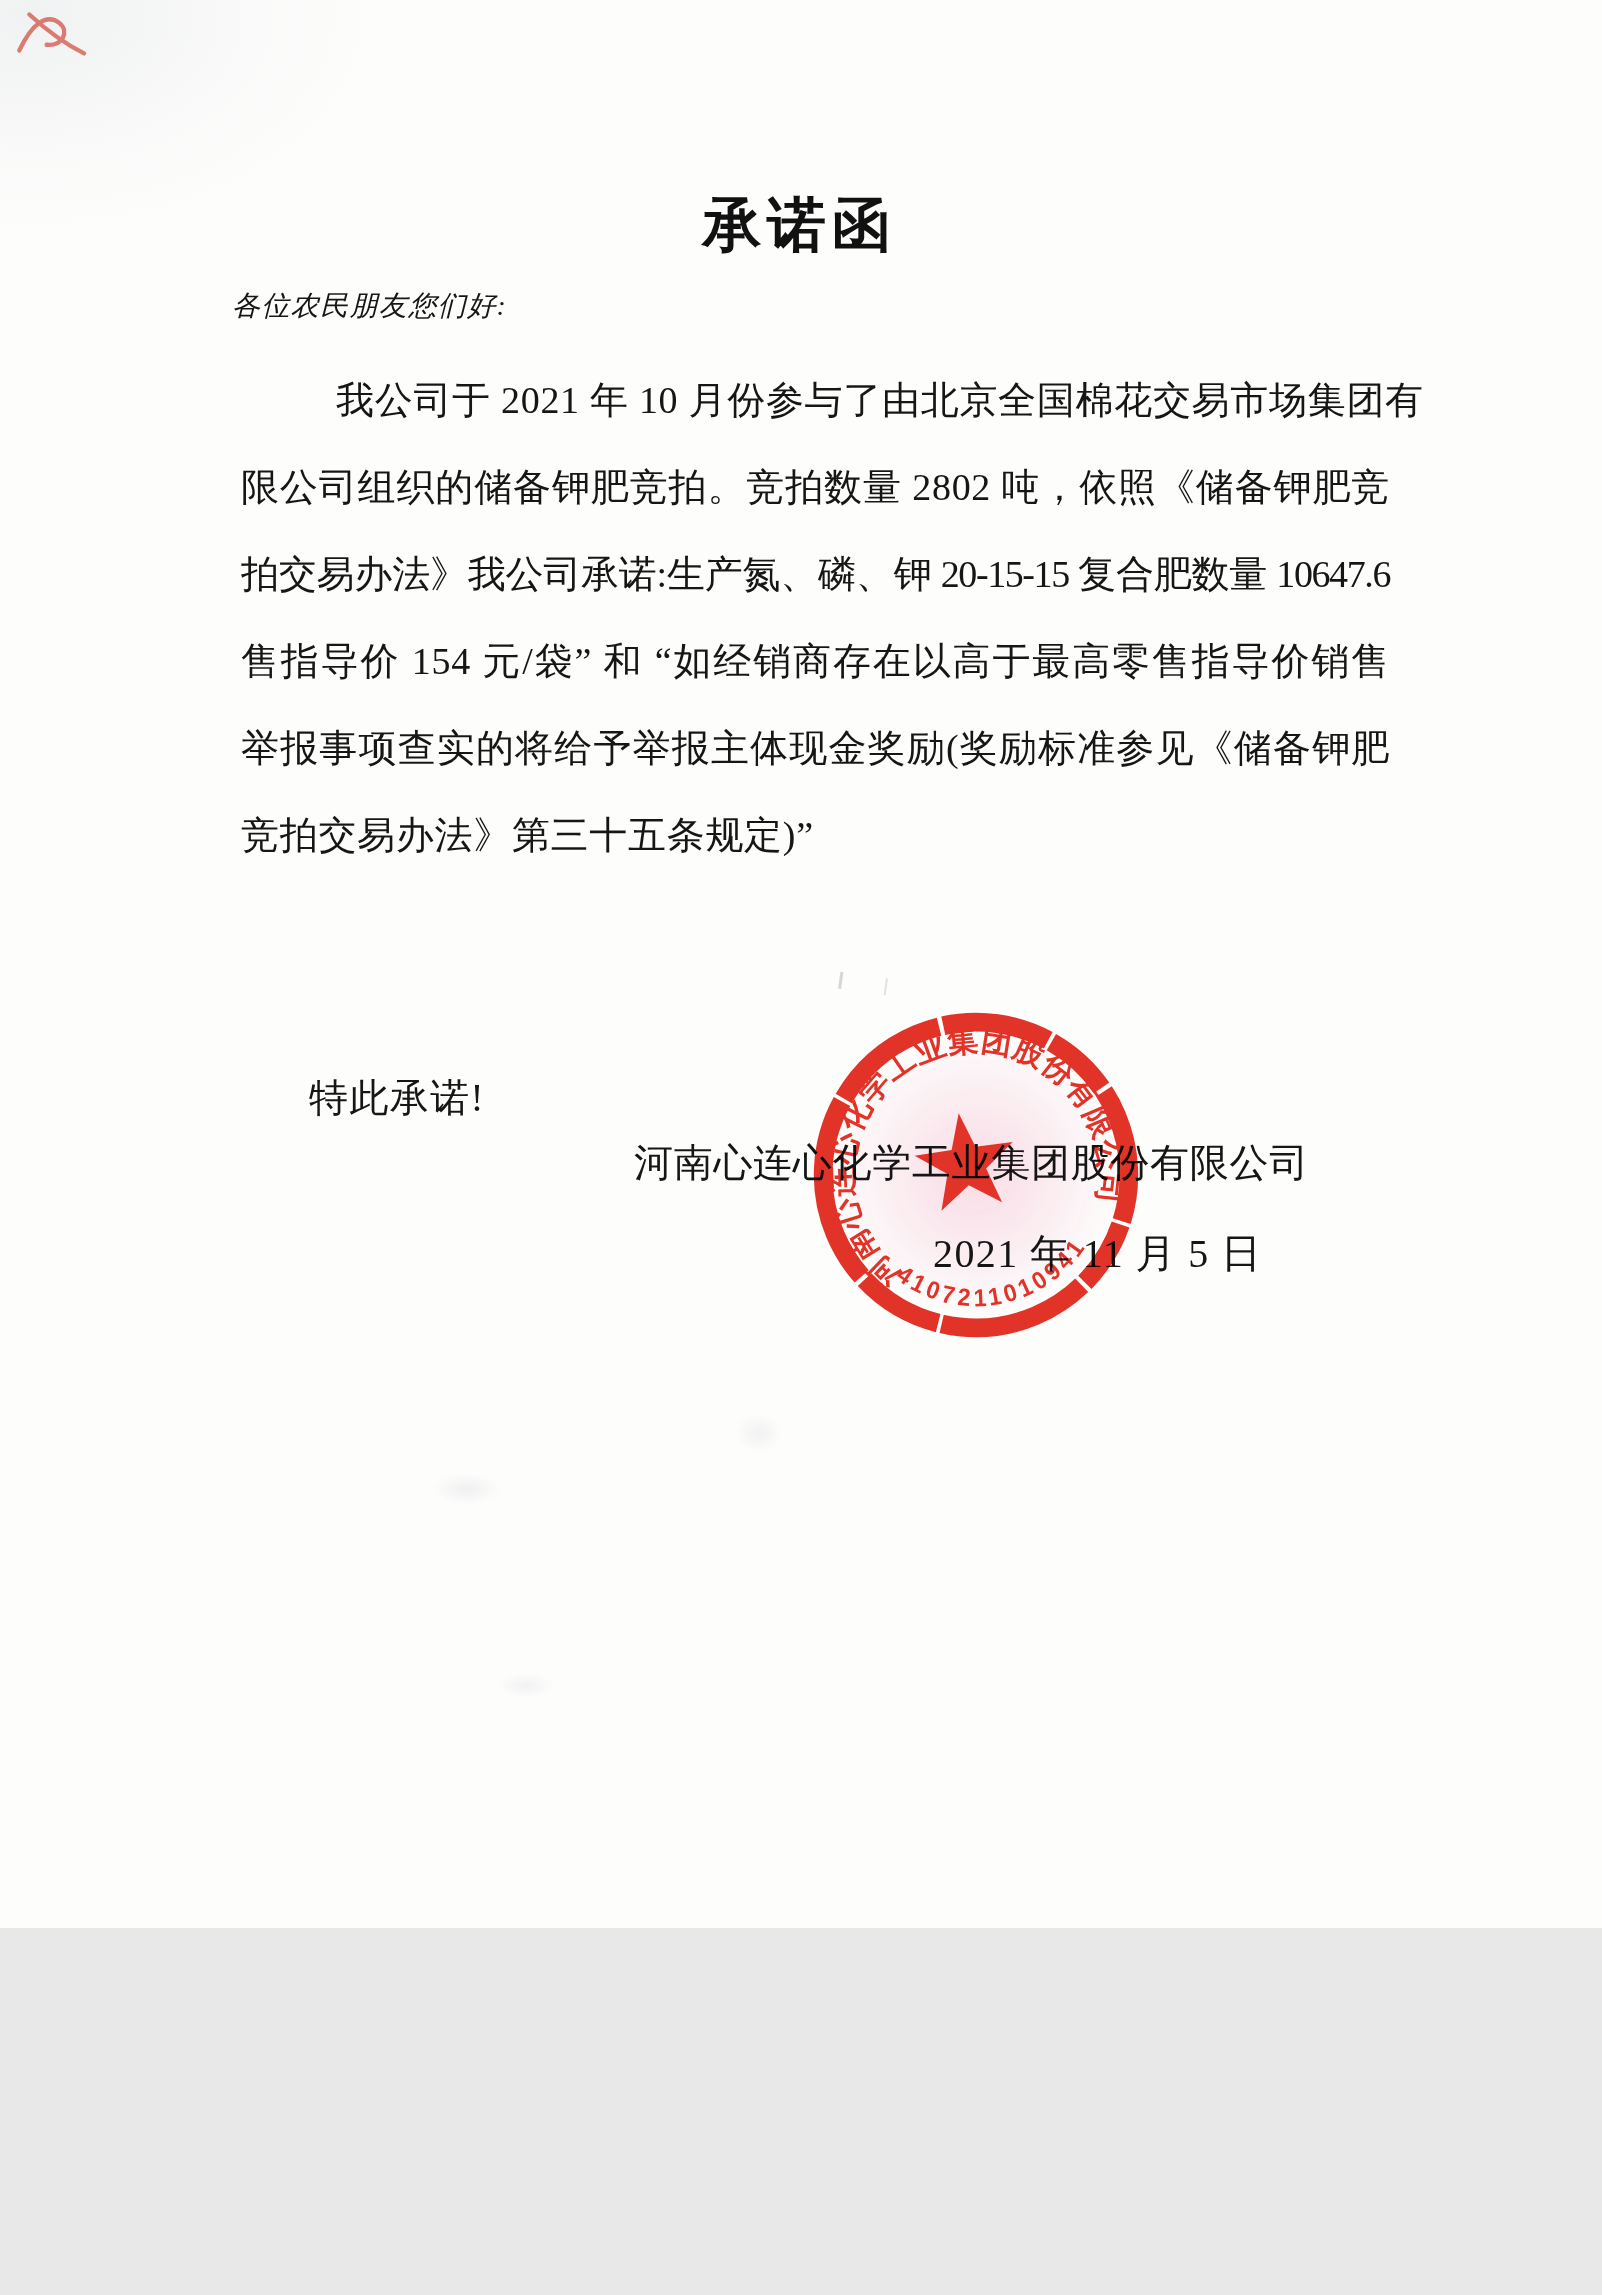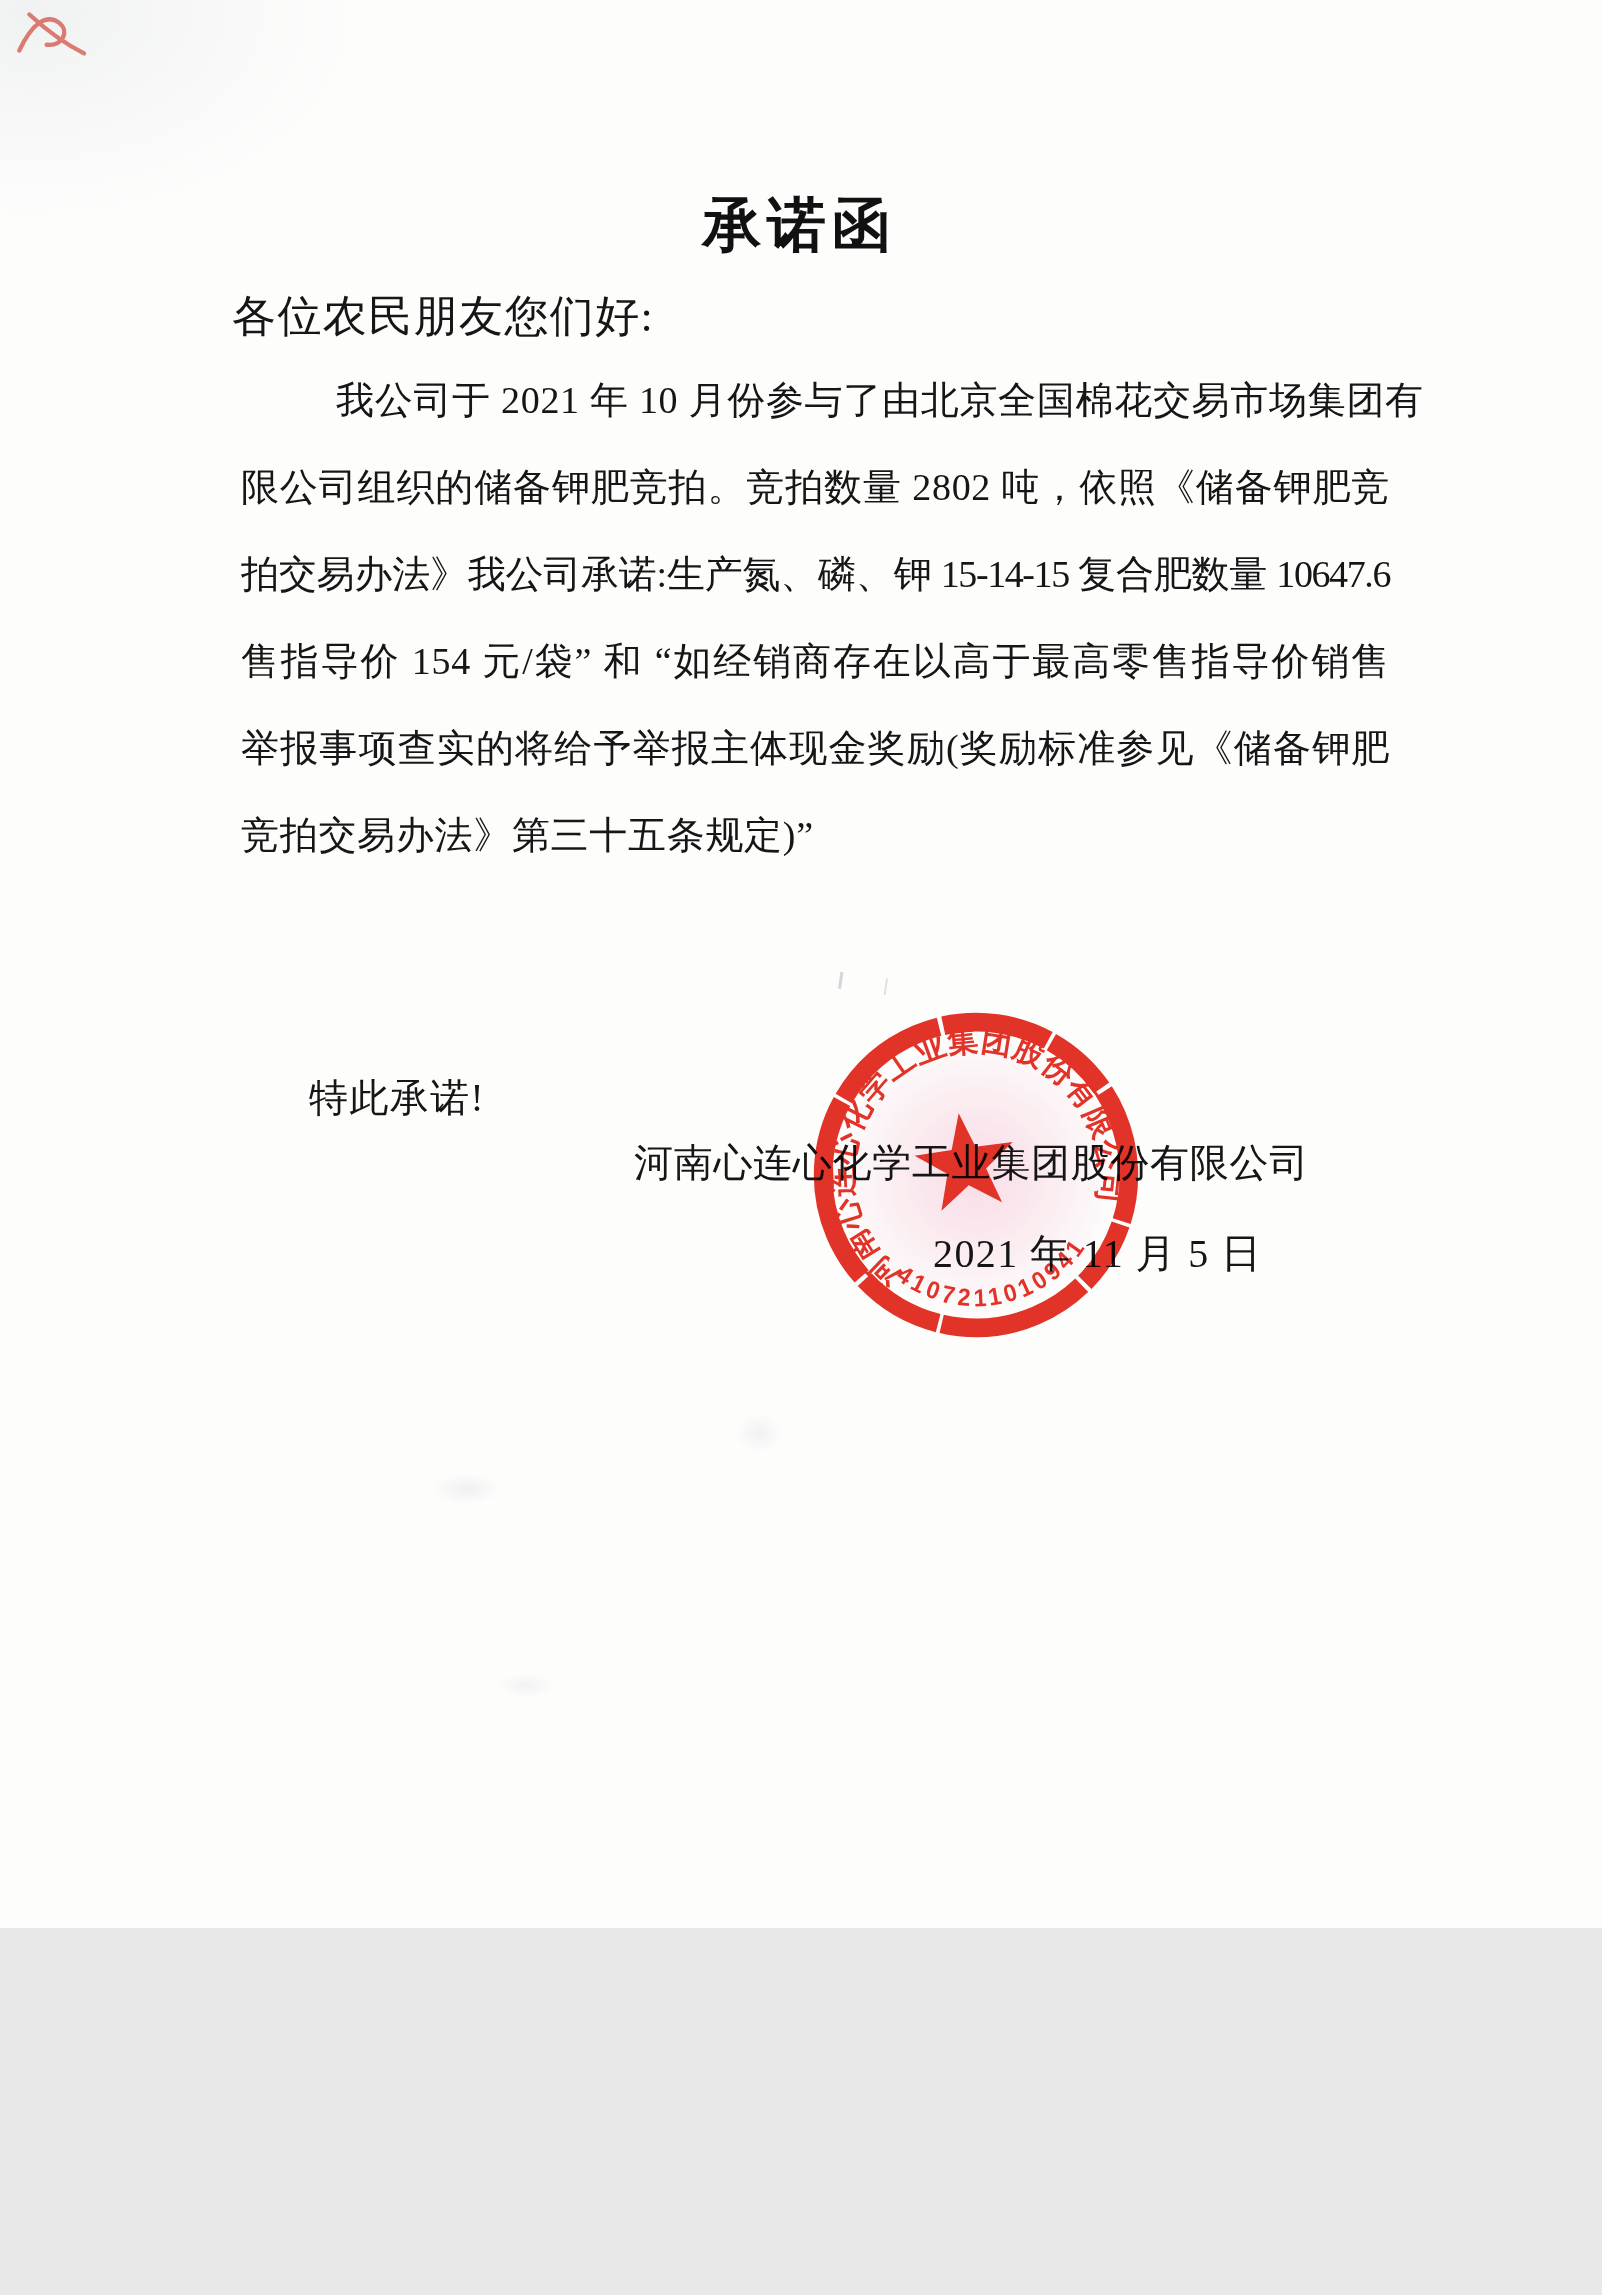--- a/index.html
+++ b/index.html
@@ -17,21 +17,21 @@
     pointer-events:none;
   }
   .doc-title{
     position:absolute;left:225px;top:186px;width:1149px;
     text-align:center;
     font-size:59px;font-weight:bold;letter-spacing:5.8px;
     color:#111;
   }
   .greeting{
     position:absolute;left:232px;top:287px;
-    font-size:44px;letter-spacing:1.4px;
+    font-size:28px;letter-spacing:1.4px;font-style:italic;
   }
   .body-block{
     position:absolute;left:241px;top:375px;width:1149px;
   }
   .body-line{
     height:87px;line-height:51px;
     font-size:38px;
     text-align:justify;text-align-last:justify;
     text-justify:inter-character;
     letter-spacing:0.7px;
@@ -92,21 +92,21 @@
     <path d="M 28 16 C 52 38, 76 56, 104 70" fill="none" stroke="#cf3b2d" stroke-width="6" stroke-linecap="round"></path>
   </svg>
 
   <div class="doc-title">承诺函</div>
 
   <div class="greeting">各位农民朋友您们好:</div>
 
   <div class="body-block">
     <div class="body-line indent">我公司于 2021 年 10 月份参与了由北京全国棉花交易市场集团有</div>
     <div class="body-line">限公司组织的储备钾肥竞拍。竞拍数量 2802 吨，依照《储备钾肥竞</div>
-    <div class="body-line tight">拍交易办法》我公司承诺:生产氮、磷、钾 15-14-15 复合肥数量 10647.6</div>
+    <div class="body-line tight">拍交易办法》我公司承诺:生产氮、磷、钾 20-15-15 复合肥数量 10647.6</div>
     <div class="body-line">售指导价 154 元/袋” 和 “如经销商存在以高于最高零售指导价销售</div>
     <div class="body-line">举报事项查实的将给予举报主体现金奖励(奖励标准参见《储备钾肥</div>
     <div class="body-line last">竞拍交易办法》第三十五条规定)”</div>
   </div>
 
   <div class="closing">特此承诺!</div>
 
   <div class="sig-company">河南心连心化学工业集团股份有限公司</div>
   <div class="sig-date">2021 年 11 月 5 日</div>
 

